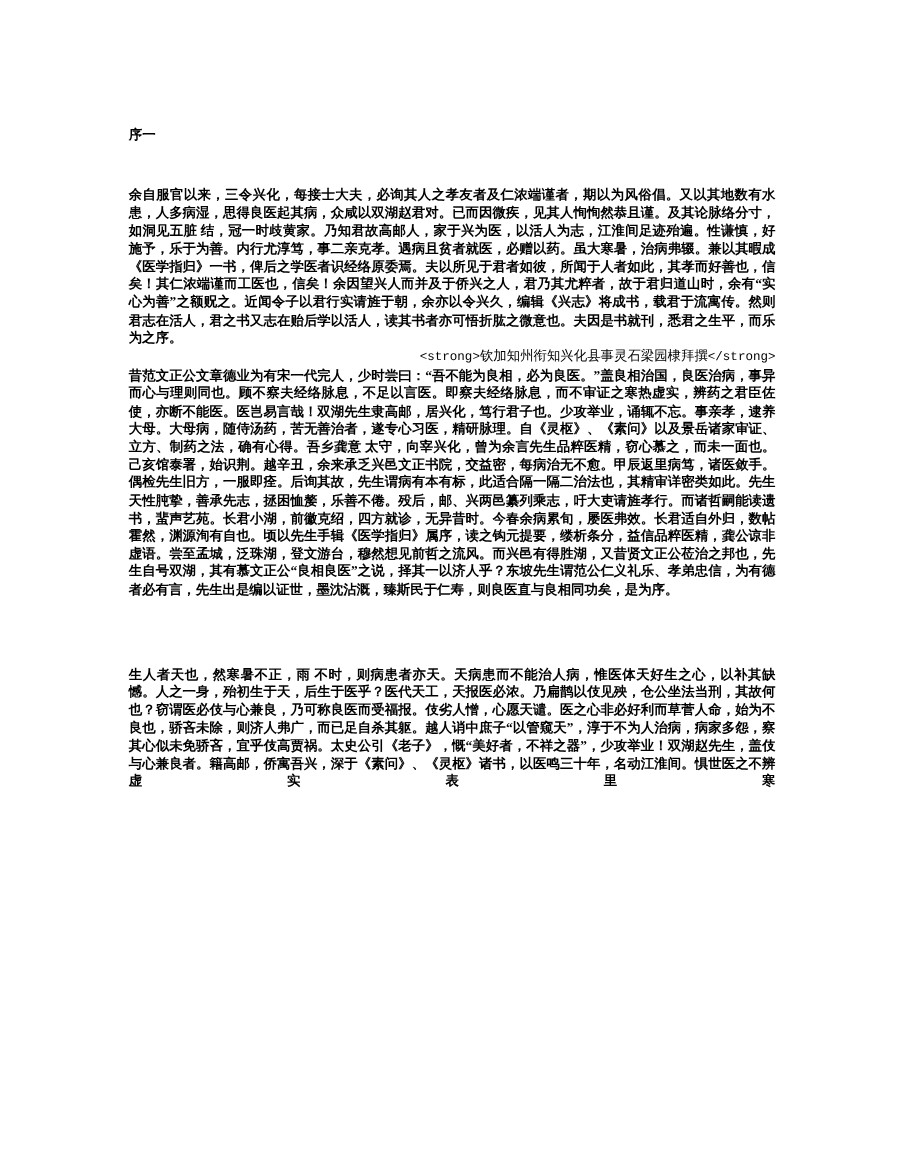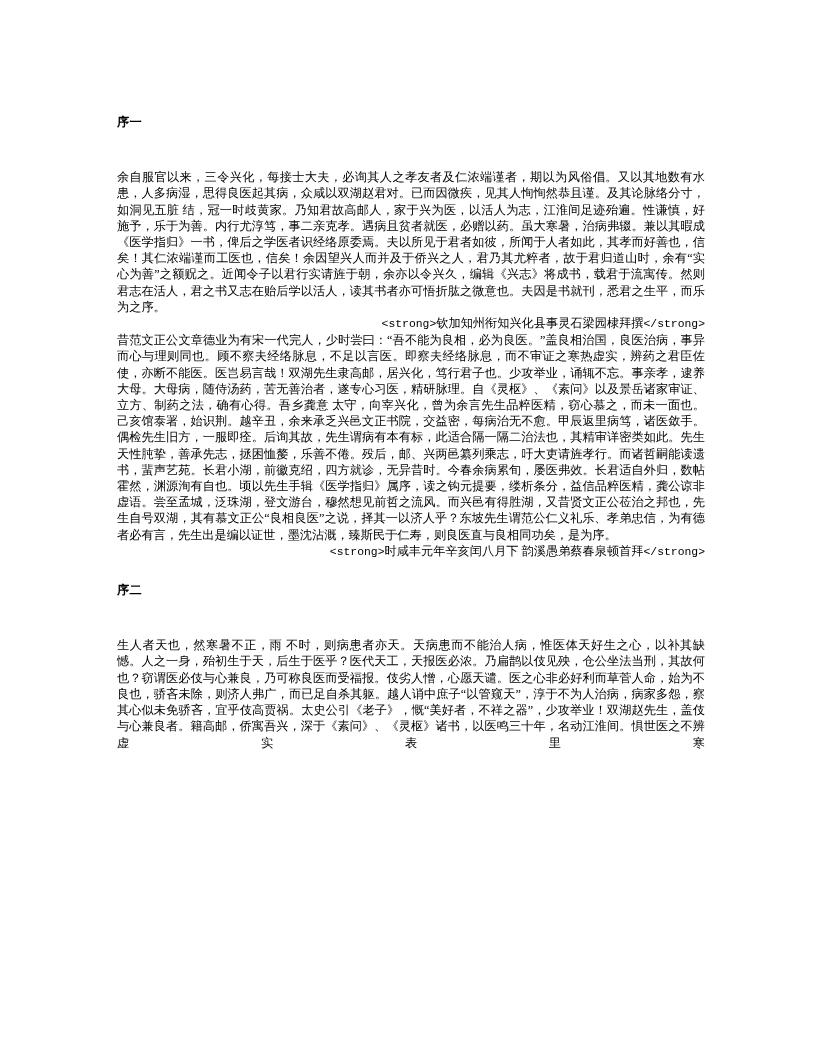--- a/index.html
+++ b/index.html
@@ -38,20 +38,21 @@
   .spacer-between-sections { height: 22px; }
   p.body-text {
     margin: 0;
     font-size: 12.2px;
     line-height: 16.2px;
     text-align: justify;
     text-justify: inter-character;
     text-align-last: left;
     letter-spacing: 0px;
     word-break: break-all;
+    font-weight: bold;
   }
   p.body-text.last-clip {
     text-align: justify;
     text-align-last: justify;
   }
   .tagline {
     margin: 0;
     font-size: 12.2px;
     line-height: 16.2px;
     text-align: right;
@@ -70,25 +71,23 @@
     <h2 class="section-heading">序一</h2>
 
     <div class="spacer-after-heading"></div>
 
     <p class="body-text">余自服官以来，三令兴化，每接士大夫，必询其人之孝友者及仁浓端谨者，期以为风俗倡。又以其地数有水患，人多病湿，思得良医起其病，众咸以双湖赵君对。已而因微疾，见其人恂恂然恭且谨。及其论脉络分寸，如洞见五脏 结，冠一时歧黄家。乃知君故高邮人，家于兴为医，以活人为志，江淮间足迹殆遍。性谦慎，好施予，乐于为善。内行尤淳笃，事二亲克孝。遇病且贫者就医，必赠以药。虽大寒暑，治病弗辍。兼以其暇成《医学指归》一书，俾后之学医者识经络原委焉。夫以所见于君者如彼，所闻于人者如此，其孝而好善也，信矣！其仁浓端谨而工医也，信矣！余因望兴人而并及于侨兴之人，君乃其尤粹者，故于君归道山时，余有“实心为善”之额贶之。近闻令子以君行实请旌于朝，余亦以令兴久，编辑《兴志》将成书，载君于流寓传。然则君志在活人，君之书又志在贻后学以活人，读其书者亦可悟折肱之微意也。夫因是书就刊，悉君之生平，而乐为之序。</p>
 
     <p class="tagline"><span class="tag">&lt;strong&gt;</span><span>钦加知州衔知兴化县事灵石梁园棣拜撰</span><span class="tag">&lt;/strong&gt;</span></p>
 
     <p class="body-text">昔范文正公文章德业为有宋一代完人，少时尝曰：“吾不能为良相，必为良医。”盖良相治国，良医治病，事异而心与理则同也。顾不察夫经络脉息，不足以言医。即察夫经络脉息，而不审证之寒热虚实，辨药之君臣佐使，亦断不能医。医岂易言哉！双湖先生隶高邮，居兴化，笃行君子也。少攻举业，诵辄不忘。事亲孝，逮养大母。大母病，随侍汤药，苦无善治者，遂专心习医，精研脉理。自《灵枢》、《素问》以及景岳诸家审证、立方、制药之法，确有心得。吾乡龚意 太守，向宰兴化，曾为余言先生品粹医精，窃心慕之，而未一面也。己亥馆泰署，始识荆。越辛丑，余来承乏兴邑文正书院，交益密，每病治无不愈。甲辰返里病笃，诸医敛手。偶检先生旧方，一服即痊。后询其故，先生谓病有本有标，此适合隔一隔二治法也，其精审详密类如此。先生天性肫挚，善承先志，拯困恤嫠，乐善不倦。殁后，邮、兴两邑纂列乘志，吁大吏请旌孝行。而诸哲嗣能读遗书，蜚声艺苑。长君小湖，前徽克绍，四方就诊，无异昔时。今春余病累旬，屡医弗效。长君适自外归，数帖霍然，渊源洵有自也。顷以先生手辑《医学指归》属序，读之钩元提要，缕析条分，益信品粹医精，龚公谅非虚语。尝至孟城，泛珠湖，登文游台，穆然想见前哲之流风。而兴邑有得胜湖，又昔贤文正公莅治之邦也，先生自号双湖，其有慕文正公“良相良医”之说，择其一以济人乎？东坡先生谓范公仁义礼乐、孝弟忠信，为有德者必有言，先生出是编以证世，墨沈沾溉，臻斯民于仁寿，则良医直与良相同功矣，是为序。</p>
 
-    <p class="tagline"><span class="tag">&lt;strong&gt;</span><span>时咸丰元年辛亥闰八月下 韵溪愚弟蔡春泉顿首拜</span><span class="tag">&lt;/strong&gt;</span></p>
 
     <div class="spacer-between-sections"></div>
 
-    <h2 class="section-heading">序二</h2>
 
     <div class="spacer-after-heading"></div>
 
 
 
     <p class="body-text last-clip">生人者天也，然寒暑不正，雨 不时，则病患者亦天。天病患而不能治人病，惟医体天好生之心，以补其缺憾。人之一身，殆初生于天，后生于医乎？医代天工，天报医必浓。乃扁鹊以伎见殃，仓公坐法当刑，其故何也？窃谓医必伎与心兼良，乃可称良医而受福报。伎劣人憎，心愿天谴。医之心非必好利而草菅人命，始为不良也，骄吝未除，则济人弗广，而已足自杀其躯。越人诮中庶子“以管窥天”，淳于不为人治病，病家多怨，察其心似未免骄吝，宜乎伎高贾祸。太史公引《老子》，慨“美好者，不祥之器”，少攻举业！双湖赵先生，盖伎与心兼良者。籍高邮，侨寓吾兴，深于《素问》、《灵枢》诸书，以医鸣三十年，名动江淮间。惧世医之不辨虚实表里寒</p>
 
   </div>
 </div>
 

